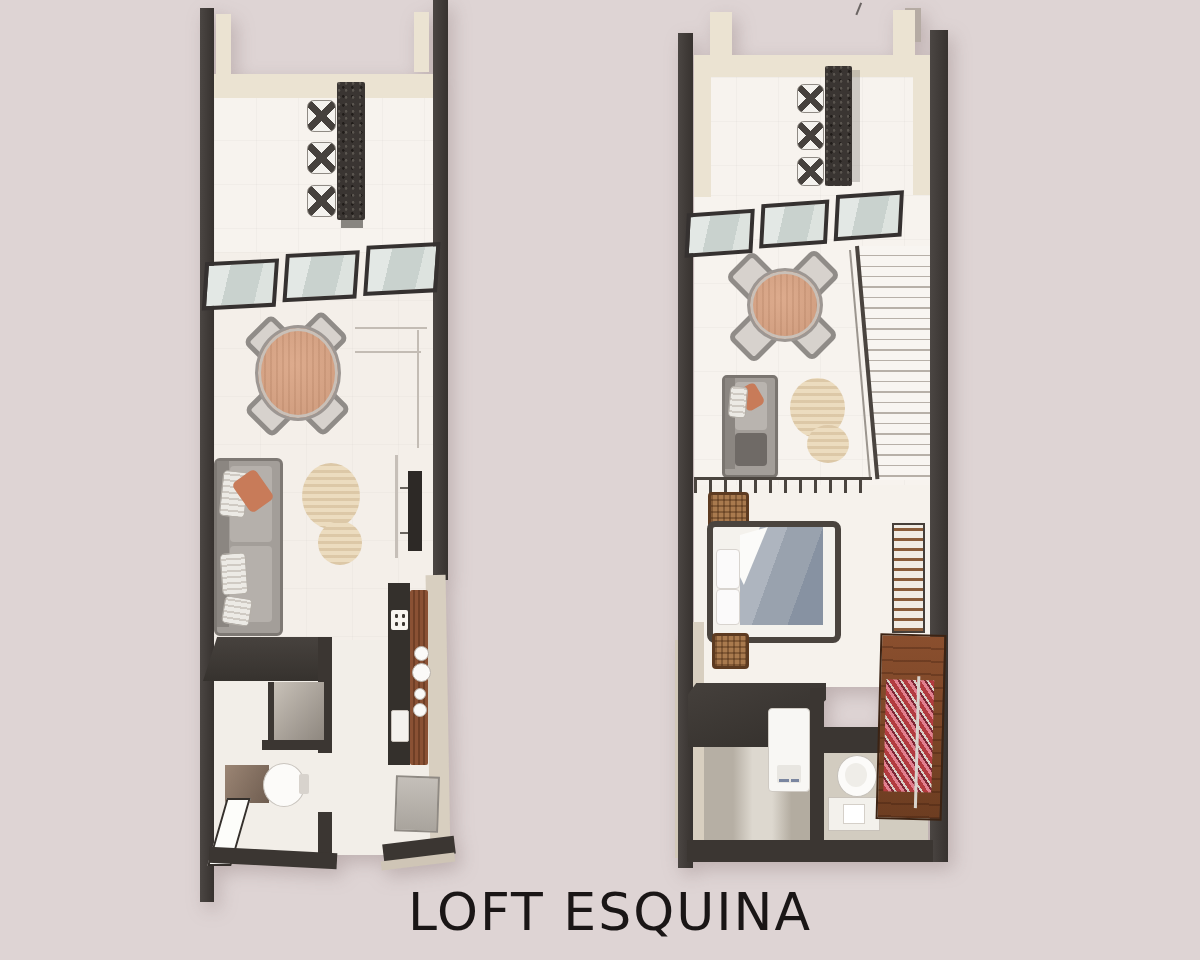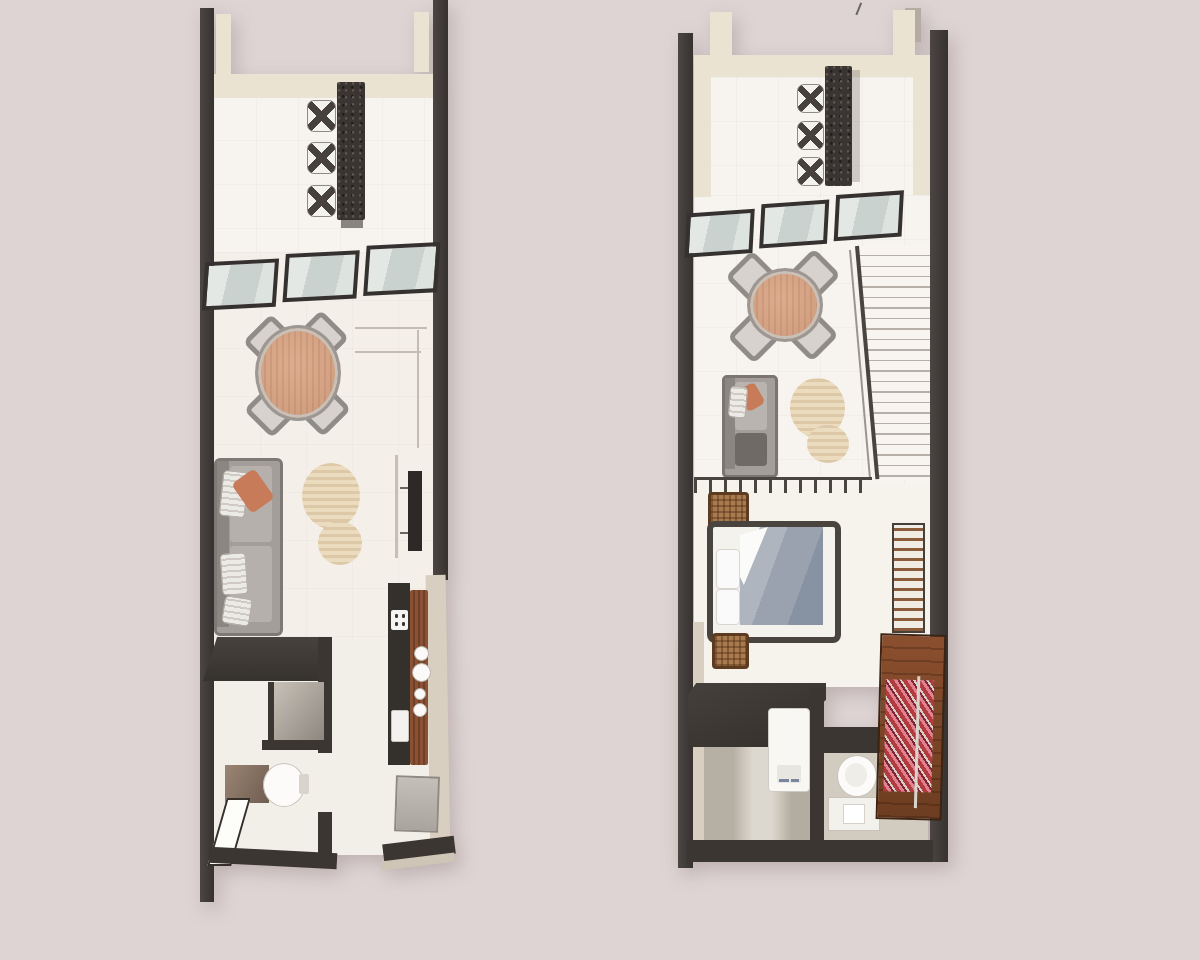--- a/index.html
+++ b/index.html
@@ -222,14 +222,15 @@
     </div>
 
     <div class="abs" style="left:203px;top:634px;width:62px;height:182px;background:repeating-linear-gradient(0deg,rgba(40,15,5,0.25) 0 2px,transparent 2px 13px),linear-gradient(#8a4f2e,#6d3d21);border:2px solid #3c2313;transform:rotate(1.5deg);">
       <div class="abs" style="left:5px;top:44px;width:48px;height:112px;background:repeating-linear-gradient(55deg,#b23b3f 0 4px,#e2808f 4px 7px,#7e2836 7px 9px,#d8cfc6 9px 11px);"></div>
       <div class="abs" style="left:36px;top:40px;width:3px;height:132px;background:#d8d3cc;"></div>
     </div>
 
     <div class="abs wallflat" style="left:12px;top:840px;width:246px;height:22px;"></div>
   </div>
 
+  <div class="title">LOFT ESQUINA</div>
 
 </div>
 
 </body></html>

